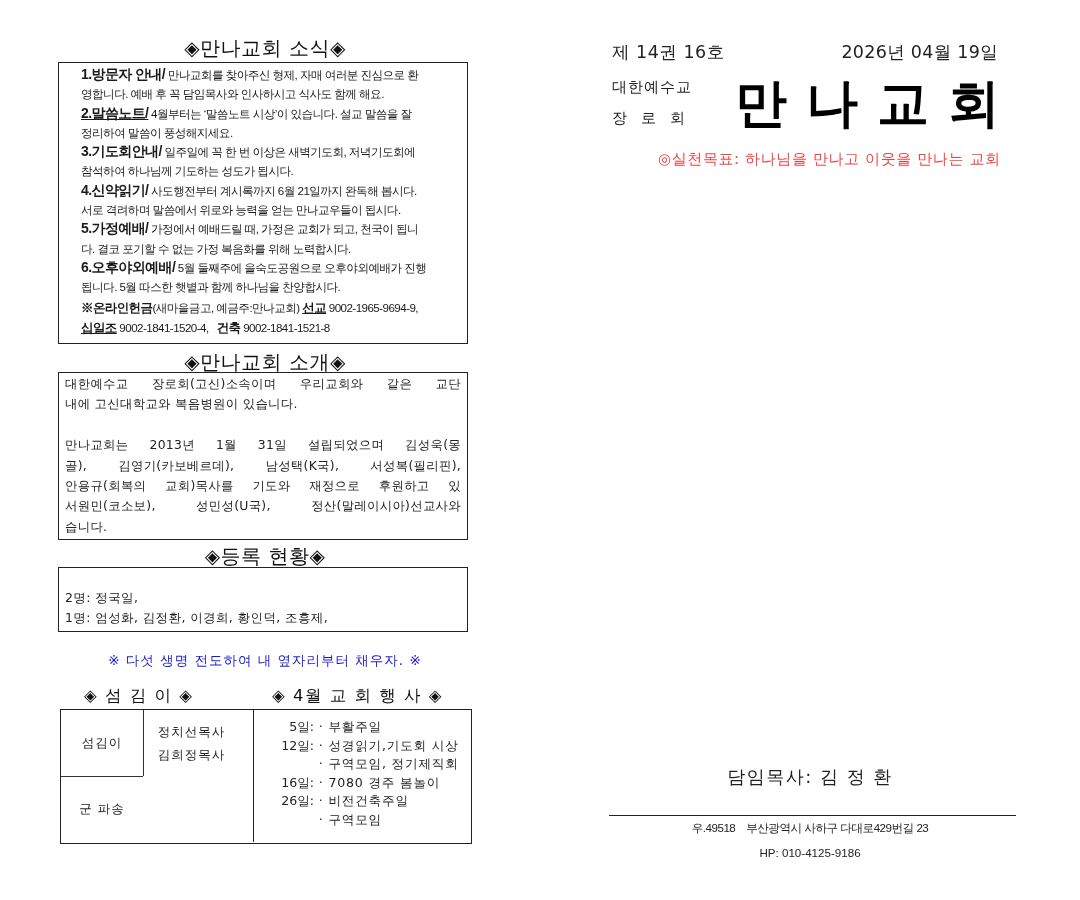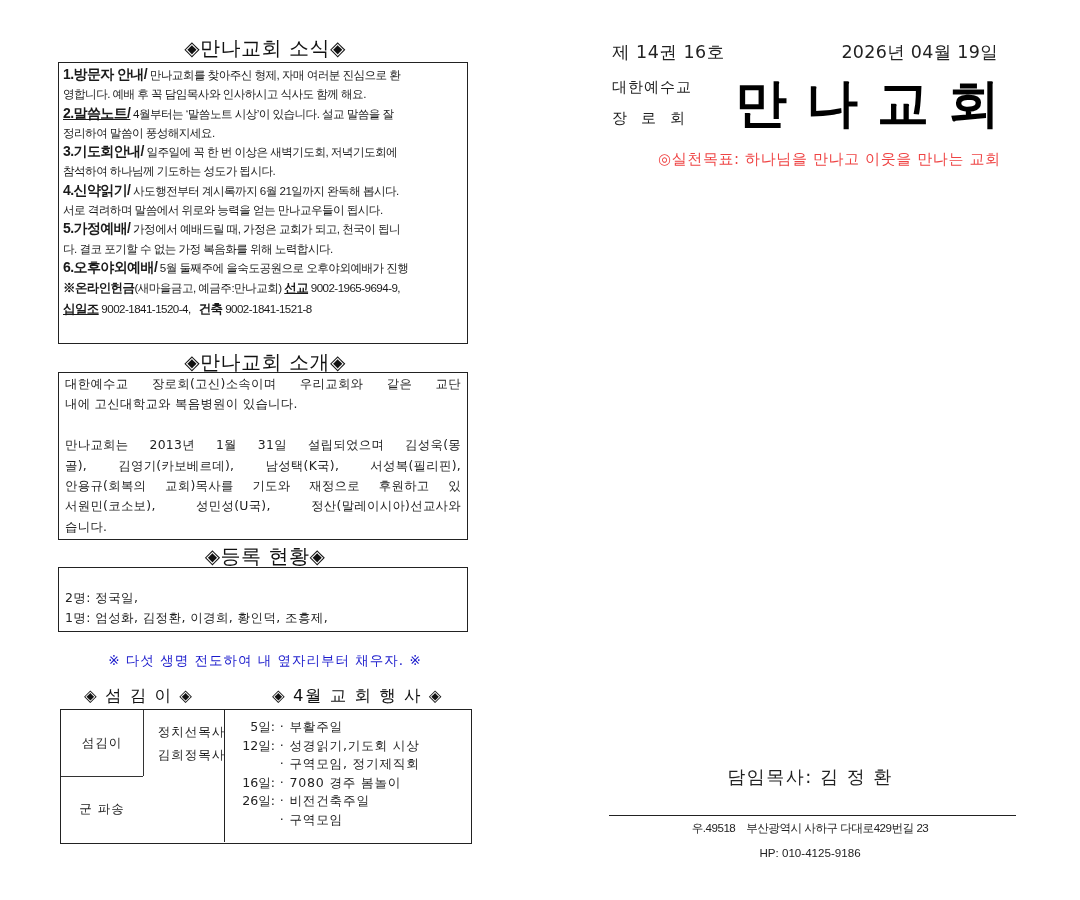--- a/index.html
+++ b/index.html
@@ -11,21 +11,21 @@
 
     
     .sec-title {
       position: absolute; left: 58px; width: 414px; text-align: center;
       font-size: 20px; line-height: 20px; color: #111; letter-spacing: 0.5px;
     }
     .box {
       position: absolute; left: 58px; width: 410px;
       border: 1.5px solid #222; background: #fff; box-sizing: border-box;
     }
-    .news-box { top: 62px; height: 282px; padding: 2px 8px 0 4px; }
+    .news-box { top: 62px; height: 282px; padding: 2px 8px 0 22px; }
     .news-line {
       font-size: 11.6px; line-height: 19.3px; white-space: nowrap;
       letter-spacing: -0.55px; color: #1a1a1a;
       font-family: "Liberation Sans", sans-serif;
     }
     .news-line b { font-size: 14px; font-weight: bold; letter-spacing: -0.6px; }
     .news-line .u { text-decoration: underline; }
 
     .intro-box { top: 372px; height: 168px; padding: 1px 6px 8px 6px; }
     .intro-line {
@@ -52,22 +52,22 @@
       position: absolute; left: 60px; top: 709px; width: 412px; height: 135px;
       border: 1.5px solid #222; box-sizing: border-box;
     }
     .gcell { position: absolute; box-sizing: border-box; display: flex; align-items: center; justify-content: center; text-align: center; color: #222; }
     .gcell.c1 { left: 0; width: 82px; font-size: 12.5px; letter-spacing: 1px; }
     .gcell.c2 { left: 82px; width: 96px; border-left: 1px solid #333; font-size: 12.5px; letter-spacing: 1px; flex-direction: column; line-height: 23px; }
     .gcell.r1 { top: 0; height: 66px; }
     .gcell.r2 { top: 66px; height: 66px; border-top: 1px solid #333; }
     .gcell.c2.r2 { border-top: 1px solid #333; }
     .events {
-      position: absolute; left: 163px; top: 0; width: 188px; height: 132px;
-      border-left: 1.5px solid #222; box-sizing: border-box; padding: 8px 0 0 8px;
+      position: absolute; left: 192px; top: 0; width: 188px; height: 132px;
+      border-left: 1.5px solid #222; box-sizing: border-box; padding: 8px 0 0 18px;
     }
     .ev-line { font-size: 12.6px; line-height: 18.6px; white-space: nowrap; color: #222; letter-spacing: 0.8px; }
     .ev-day { display: inline-block; width: 42px; text-align: right; letter-spacing: 0; }
 
     
     .vol { position: absolute; left: 612px; top: 40px; font-size: 17.5px; color: #222; letter-spacing: 0.5px; white-space: nowrap; }
     .date { position: absolute; right: 82px; top: 40px; font-size: 17.5px; color: #222; letter-spacing: 0.3px; white-space: nowrap; }
     .denom1 { position: absolute; left: 612px; top: 78px; font-size: 15px; color: #222; letter-spacing: 1px; white-space: nowrap; }
     .denom2 { position: absolute; left: 612px; top: 109px; font-size: 15px; color: #222; letter-spacing: 14px; white-space: nowrap; }
     .church-name {
@@ -92,20 +92,21 @@
   <div class="news-line">영합니다. 예배 후 꼭 담임목사와 인사하시고 식사도 함께 해요.</div>
   <div class="news-line"><b class="u">2.말씀노트/</b><span> 4월부터는 ‘말씀노트 시상’이 있습니다. 설교 말씀을 잘</span></div>
   <div class="news-line">정리하여 말씀이 풍성해지세요.</div>
   <div class="news-line"><b>3.기도회안내/</b><span> 일주일에 꼭 한 번 이상은 새벽기도회, 저녁기도회에</span></div>
   <div class="news-line">참석하여 하나님께 기도하는 성도가 됩시다.</div>
   <div class="news-line"><b>4.신약읽기/</b><span> 사도행전부터 계시록까지 6월 21일까지 완독해 봅시다.</span></div>
   <div class="news-line">서로 격려하며 말씀에서 위로와 능력을 얻는 만나교우들이 됩시다.</div>
   <div class="news-line"><b>5.가정예배/</b><span> 가정에서 예배드릴 때, 가정은 교회가 되고, 천국이 됩니</span></div>
   <div class="news-line">다. 결코 포기할 수 없는 가정 복음화를 위해 노력합시다.</div>
   <div class="news-line"><b>6.오후야외예배/</b><span> 5월 둘째주에 을숙도공원으로 오후야외예배가 진행</span></div>
+  <div class="news-line">됩니다. 5월 따스한 햇볕과 함께 하나님을 찬양합시다.</div>
   <div class="news-line note" style="margin-top:1px;"><b style="font-size:12.5px">※온라인헌금</b><span>(새마을금고, 예금주:만나교회) </span><b style="font-size:12.5px" class="u">선교</b><span> 9002-1965-9694-9,</span></div>
   <div class="news-line note"><b style="font-size:12.5px" class="u">십일조</b><span> 9002-1841-1520-4,</span>&nbsp;&nbsp;&nbsp;<b style="font-size:12.5px">건축</b><span> 9002-1841-1521-8</span></div>
 </div>
 
 <div class="sec-title" style="top:352px;">◈만나교회 소개◈</div>
 
 <div class="box intro-box">
   <div class="intro-line">대한예수교 장로회(고신)소속이며 우리교회와 같은 교단</div>
   <div class="intro-line last">내에 고신대학교와 복음병원이 있습니다.</div>
   <div class="intro-blank"></div>

